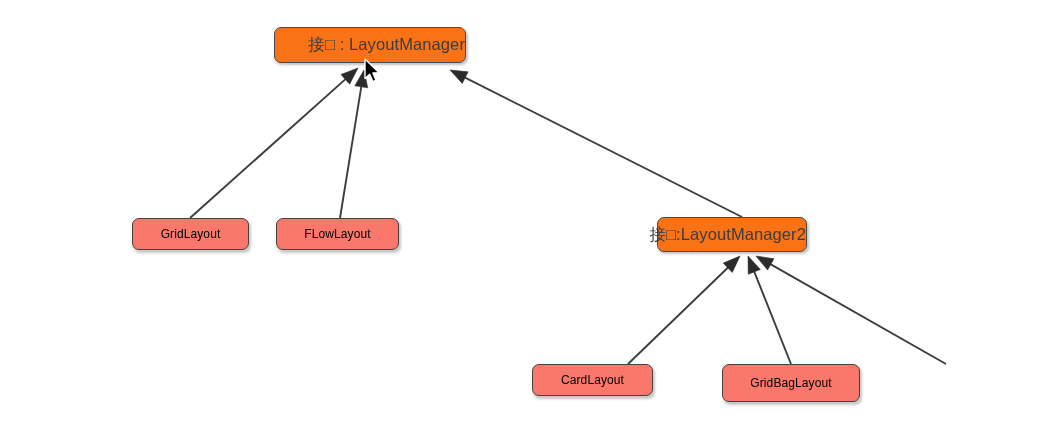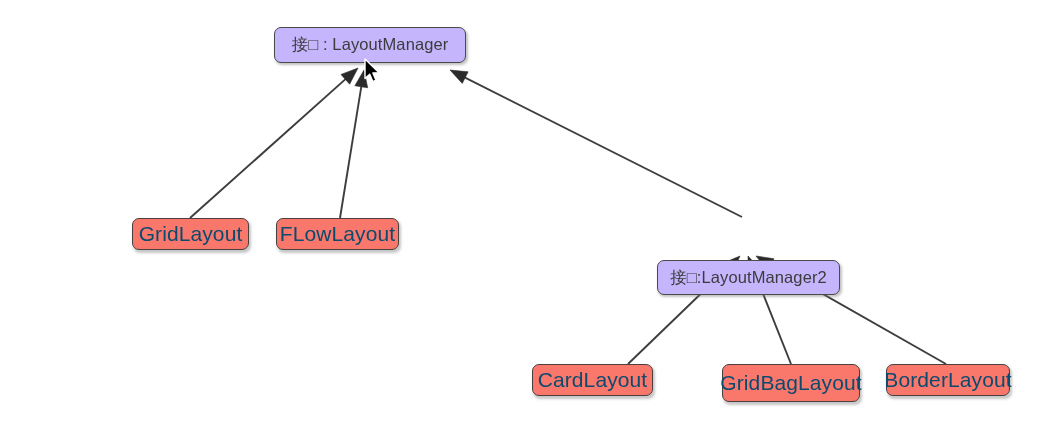--- a/index.html
+++ b/index.html
@@ -33,31 +33,32 @@
     position: absolute;
     box-sizing: border-box;
     display: flex;
     align-items: center;
     justify-content: center;
     border-radius: 7px;
     white-space: nowrap;
     letter-spacing: 0.1px;
   }
   .node-interface {
-    background: #c4b5fd;
+    background: #f97316;
     border: 1.6px solid #4a4a4a;
     color: #3c3c3c;
     font-size: 16.5px;
     box-shadow: 1.5px 2px 2.5px rgba(120,120,120,0.45);
+    justify-content: flex-end;
   }
   .node-class {
     background: #f9776b;
     border: 1.8px solid #494140;
-    color: #0c4a6e;
-    font-size: 21px;
+    color: #000000;
+    font-size: 12px;
     box-shadow: 1.5px 2.5px 2.5px rgba(130,130,130,0.45);
   }
   .edge-line {
     stroke: #3d3d3d;
     stroke-width: 1.9;
     fill: none;
   }
   .arrow-head {
     fill: #2b2b2b;
     stroke: #2b2b2b;
@@ -107,33 +108,30 @@
   </div>
 
   <div class="node node-class" id="node-gridlayout" style="left:132px; top:218px; width:117px; height:32px;">
     <span>GridLayout</span>
   </div>
 
   <div class="node node-class" id="node-flowlayout" style="left:276px; top:218px; width:123px; height:32px;text-align:center;">
     <span>FLowLayout</span>
   </div>
 
-  <div class="node node-interface" id="node-layoutmanager2" style="left:657px; top:217px; width:183px; height:35px;margin-top:43px;">
+  <div class="node node-interface" id="node-layoutmanager2" style="left:657px; top:217px; width:150px; height:35px;">
     <span>接□:LayoutManager2</span>
   </div>
 
   <div class="node node-class" id="node-cardlayout" style="left:532px; top:364px; width:121px; height:32px;">
     <span>CardLayout</span>
   </div>
 
   <div class="node node-class" id="node-gridbaglayout" style="left:722px; top:364px; width:138px; height:38px;">
     <span>GridBagLayout</span>
   </div>
 
-  <div class="node node-class" id="node-borderlayout" style="left:886px; top:364px; width:124px; height:32px;">
-    <span>BorderLayout</span>
-  </div>
 
   <svg id="cursor-pointer" viewBox="0 0 18 26" xmlns="http://www.w3.org/2000/svg" style="left: 363px; top: 58px;">
     <path d="M2,1 L2,20.5 L6.7,16.2 L9.9,23.6 L13,22.2 L9.9,15 L15.8,14.6 Z" fill="#000000" stroke="#ffffff" stroke-width="1.4" stroke-linejoin="round"></path>
   </svg>
 
 </div>
 
 </body></html>

